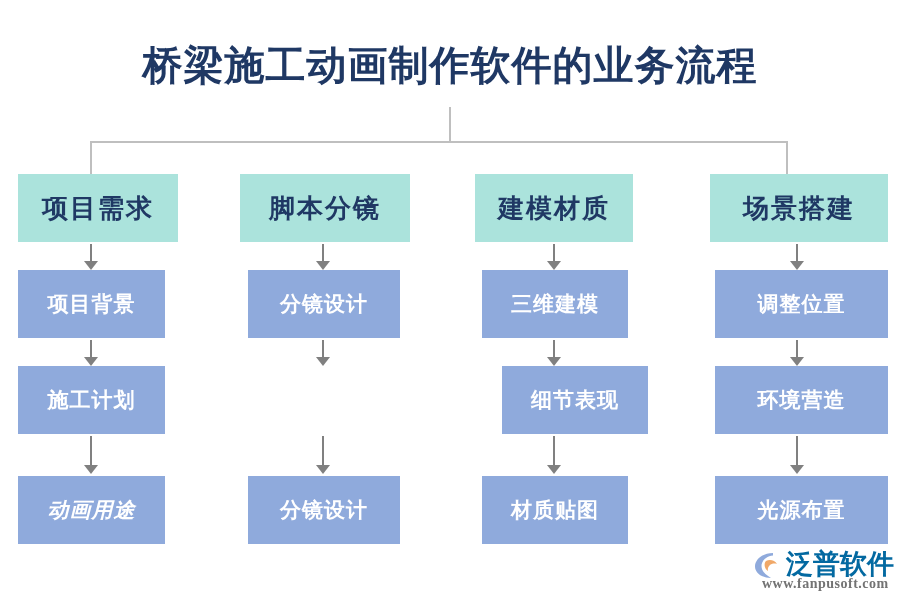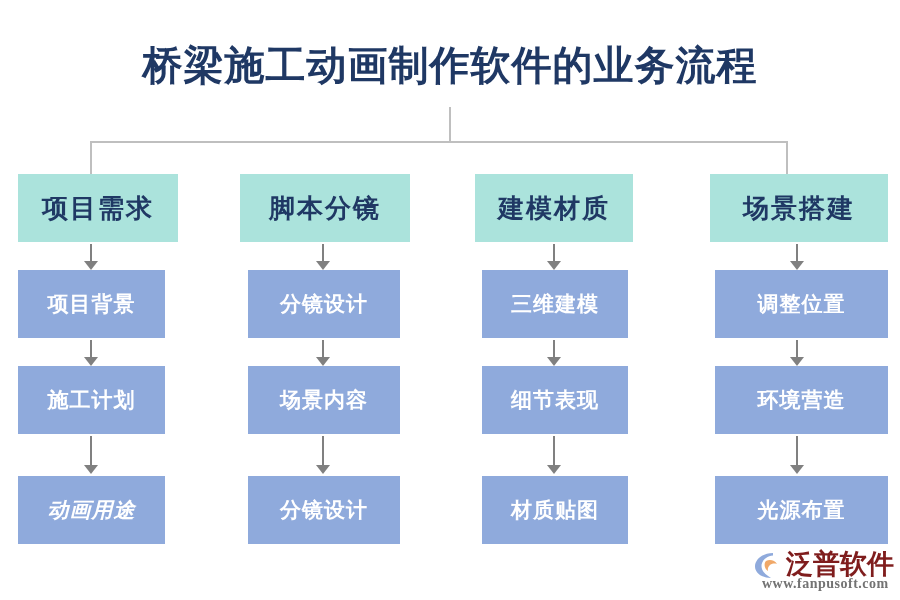--- a/index.html
+++ b/index.html
@@ -126,21 +126,21 @@
     width: 30px;
     height: 30px;
   }
   #logo-word {
     position: absolute;
     left: 34px;
     top: -2px;
     font-family: "Liberation Sans", "DejaVu Sans", sans-serif;
     font-size: 27px;
     font-weight: bold;
-    color: #7f1d1d;
+    color: #0369a1;
     letter-spacing: 0px;
     white-space: nowrap;
   }
   #logo-url {
     position: absolute;
     left: 10px;
     top: 28px;
     font-family: "Liberation Serif", "DejaVu Serif", serif;
     font-size: 14px;
     font-weight: bold;
@@ -191,21 +191,20 @@
     <div class="headtri" style="top:17px;"></div>
   </div>
 
   <div class="box step-box" style="left:248px; top:270px; width:152px; height:68px;">分镜设计</div>
 
   <div class="arrow" style="left:312px; top:340px; height:26px;">
     <div class="shaft" style="height:17px;"></div>
     <div class="headtri" style="top:17px;"></div>
   </div>
 
-  <div class="box step-box" style="left:248px; top:366px; width:152px; height:68px;">场景内容</div>
 
   <div class="arrow" style="left:312px; top:436px; height:38px;">
     <div class="shaft" style="height:29px;"></div>
     <div class="headtri" style="top:29px;"></div>
   </div>
 
   <div class="box step-box" style="left:248px; top:476px; width:152px; height:68px;">分镜设计</div>
 
   <div class="box head-box" style="left:475px; top:174px; width:158px; height:68px;text-align:right;">建模材质</div>
 
@@ -214,21 +213,21 @@
     <div class="headtri" style="top:17px;"></div>
   </div>
 
   <div class="box step-box" style="left:482px; top:270px; width:146px; height:68px;">三维建模</div>
 
   <div class="arrow" style="left:543px; top:340px; height:26px;">
     <div class="shaft" style="height:17px;"></div>
     <div class="headtri" style="top:17px;"></div>
   </div>
 
-  <div class="box step-box" style="left:482px; top:366px; width:146px; height:68px;">细节表现</div>
+  <div class="box step-box" style="left:502px; top:366px; width:146px; height:68px;">细节表现</div>
 
   <div class="arrow" style="left:543px; top:436px; height:38px;">
     <div class="shaft" style="height:29px;"></div>
     <div class="headtri" style="top:29px;"></div>
   </div>
 
   <div class="box step-box" style="left:482px; top:476px; width:146px; height:68px;">材质贴图</div>
 
   <div class="box head-box" style="left:710px; top:174px; width:178px; height:68px;">场景搭建</div>
 

